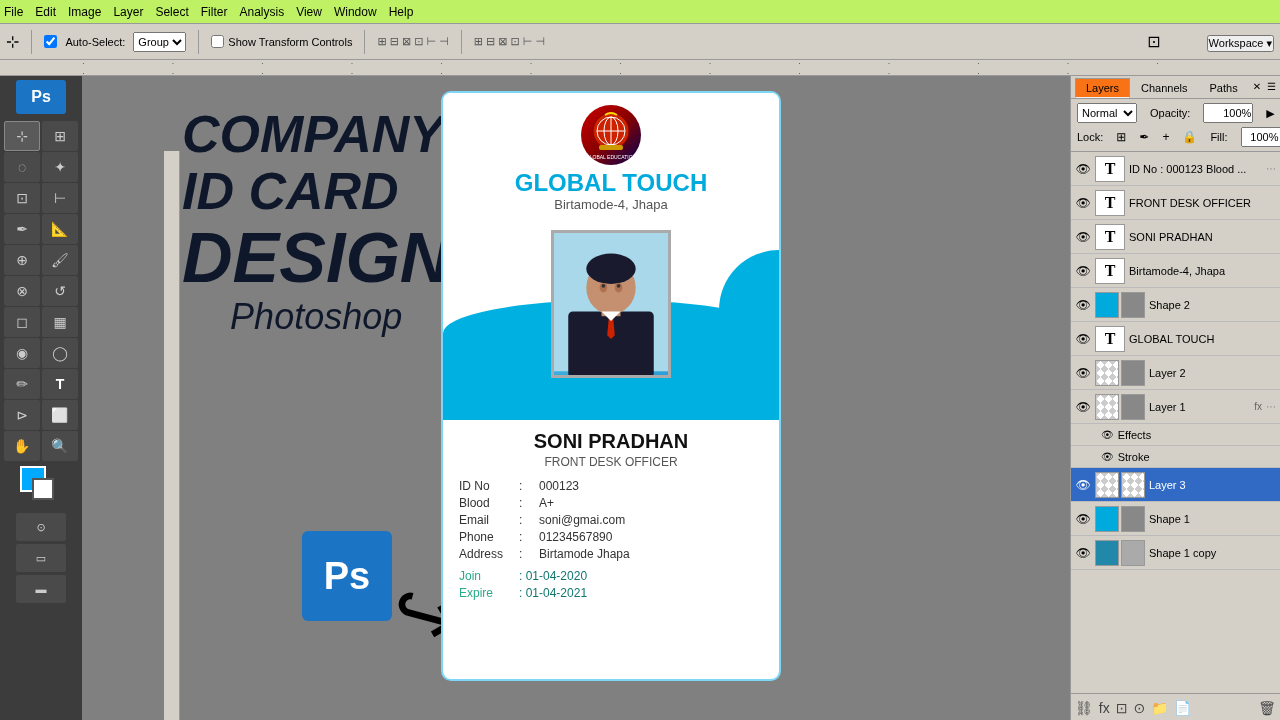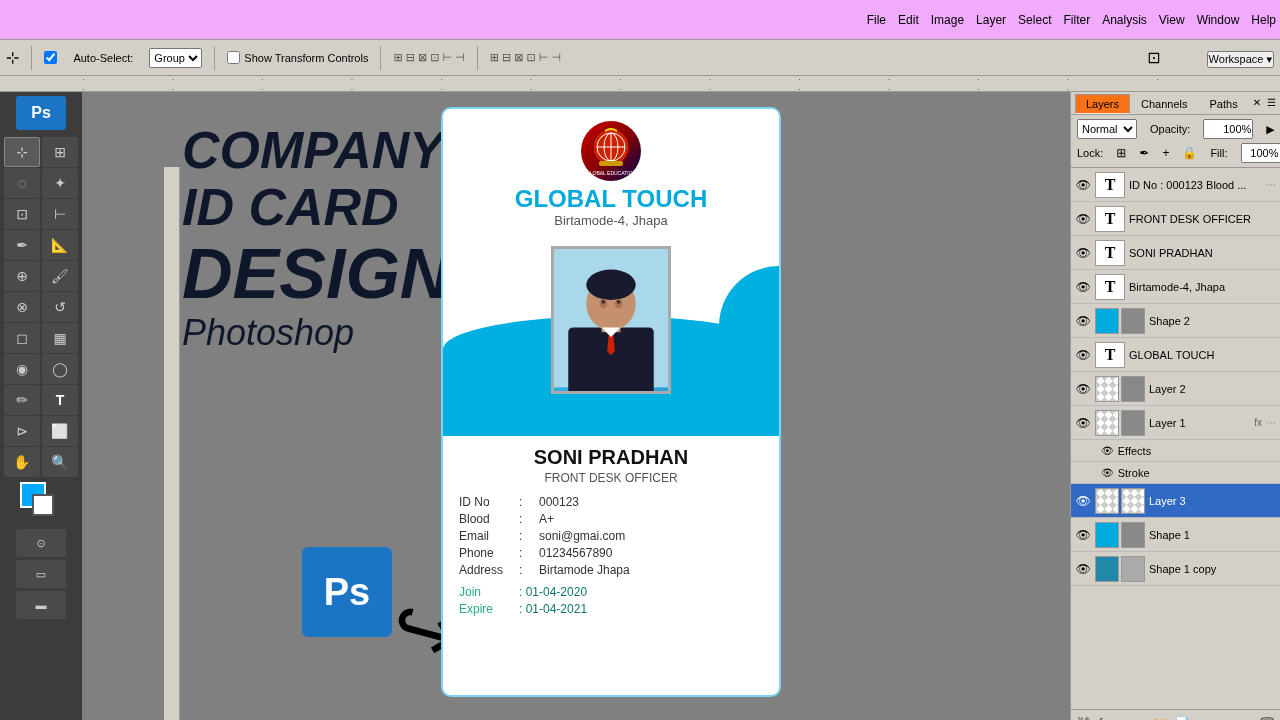--- a/index.html
+++ b/index.html
@@ -1,44 +1,43 @@
 <!DOCTYPE html>
 <html><head>
   <meta charset="utf-8">
   <style>
     * { margin: 0; padding: 0; box-sizing: border-box; }
     body { width: 1280px; height: 720px; overflow: hidden; font-family: Arial, sans-serif; background: #888; }
 
     
     .menubar {
-      background: #f0abfc;
-      height: 40px;
+      background: #bef264;
+      height: 24px;
       display: flex;
       align-items: center;
       padding: 0 4px;
       gap: 12px;
       font-size: 12px;
       border-bottom: 1px solid #999;
-      justify-content: flex-end;
     }
     .menubar span { cursor: pointer; }
 
     
     .toolbar {
       background: #d4d0c8;
       height: 36px;
       display: flex;
       align-items: center;
       padding: 0 6px;
       gap: 8px;
       font-size: 11px;
       border-bottom: 1px solid #999;
     }
     .toolbar-sep { width: 1px; height: 24px; background: #999; margin: 0 4px; }
-    .auto-select-group { display: flex; align-items: center; gap: 16px; }
+    .auto-select-group { display: flex; align-items: center; gap: 8px; }
     .auto-select-group input[type=checkbox] { margin: 0; }
     .auto-select-group select { font-size: 11px; height: 20px; }
     .show-transform { display: flex; align-items: center; gap: 4px; }
     .show-transform input[type=checkbox] { margin: 0; }
 
     
     .ruler-h {
       height: 16px;
       background: #d4d0c8;
       border-bottom: 1px solid #999;
@@ -162,21 +161,21 @@
       top: 30px;
       color: #0f172a;
       font-weight: 900;
       font-style: italic;
       line-height: 1.1;
       user-select: none;
     }
     .overlay-text .line1 { font-size: 52px; }
     .overlay-text .line2 { font-size: 52px; }
     .overlay-text .line3 { font-size: 70px; }
-    .overlay-text .line5 { font-size: 36px; font-style: italic; font-weight: 400; }
+    .overlay-text .line5 { font-size: 36px; font-style: italic; font-weight: 400; text-align: center; }
 
     
     .ps-logo-big {
       position: absolute;
       left: 220px;
       bottom: 100px;
       width: 90px; height: 90px;
       background: #1c74c4;
       display: flex;
       align-items: center;

